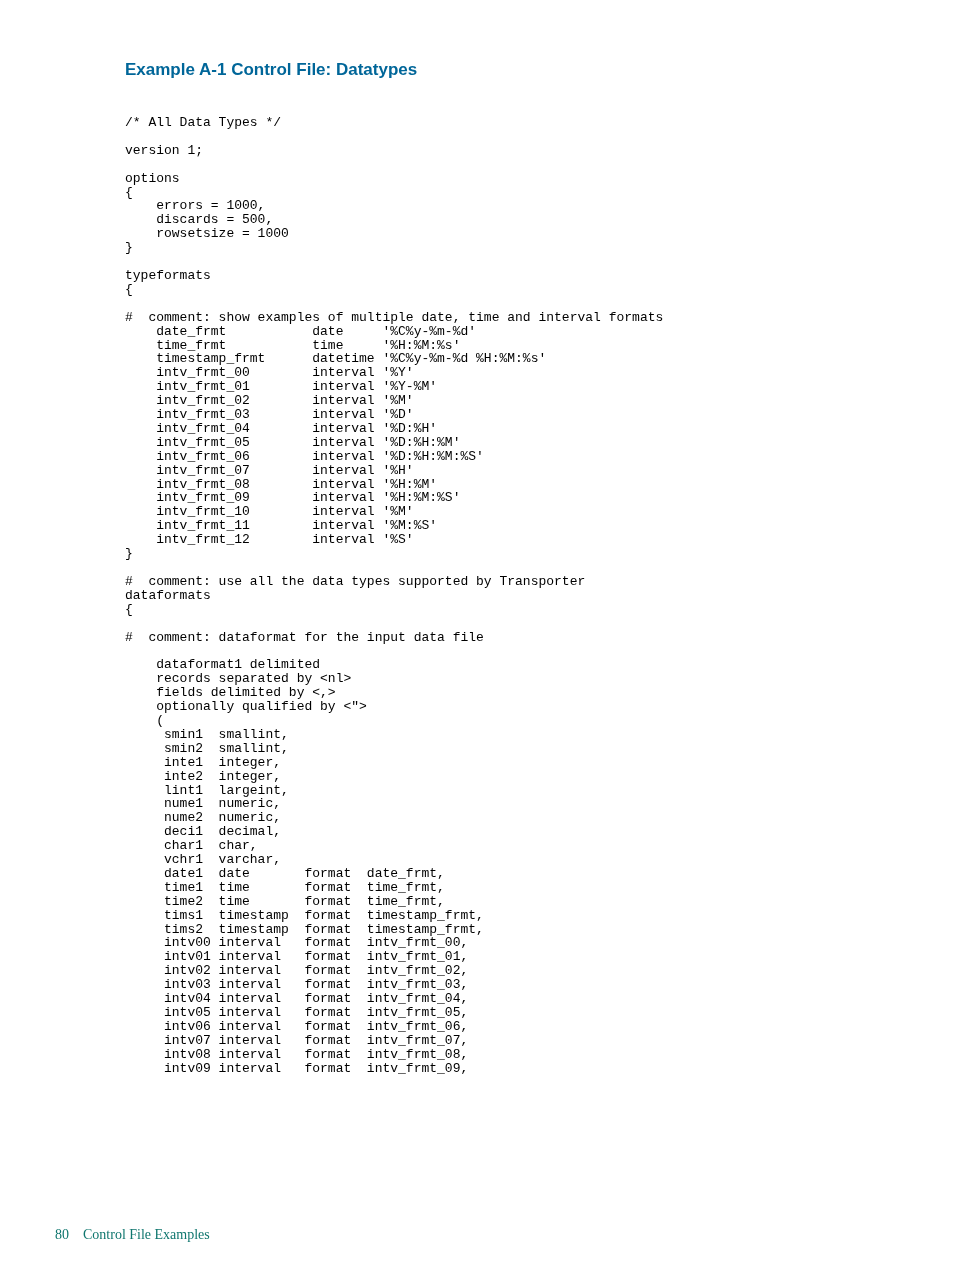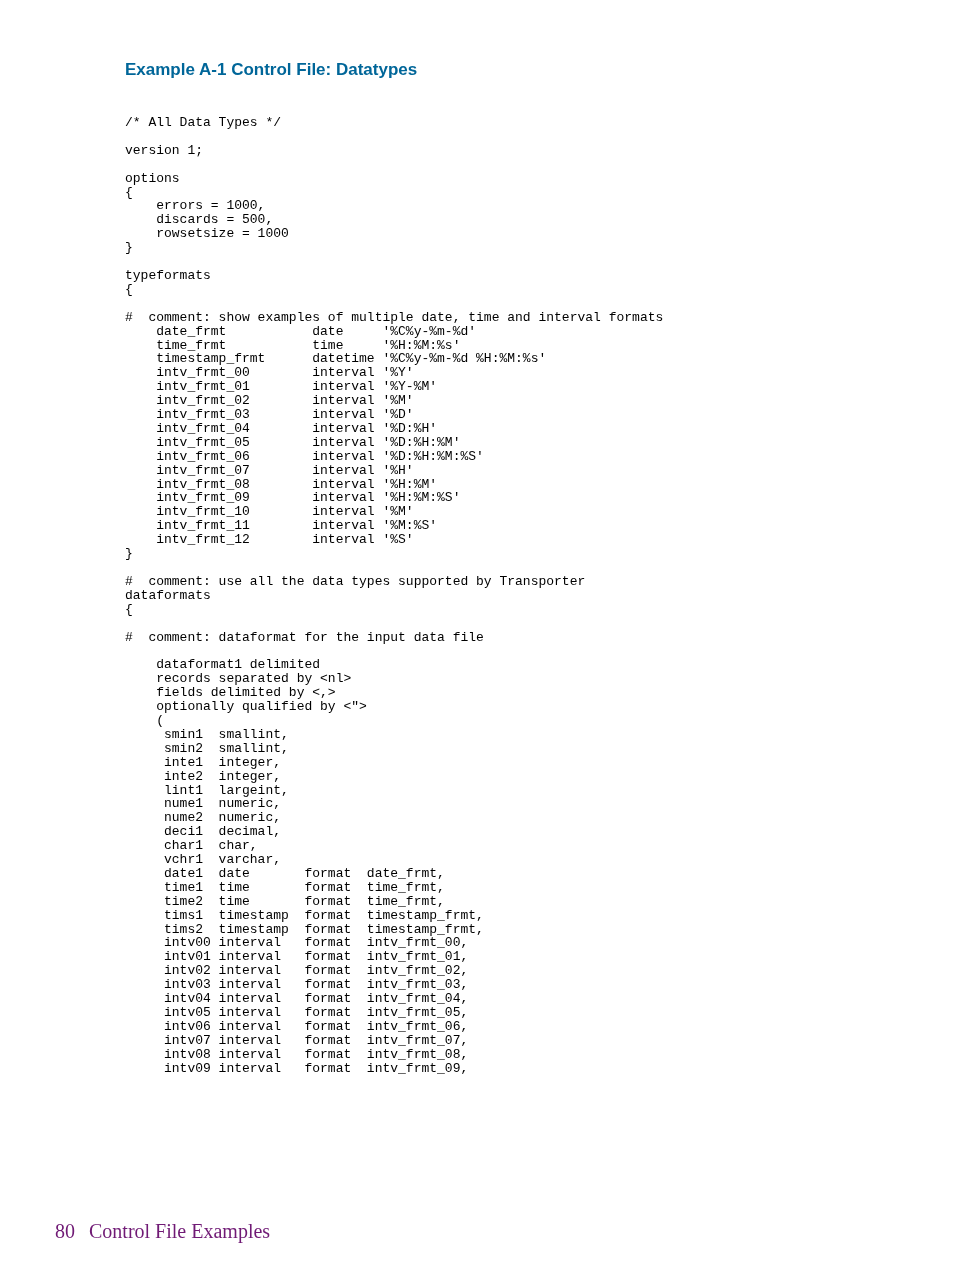--- a/index.html
+++ b/index.html
@@ -29,22 +29,22 @@
     font-family: "Courier New", Courier, monospace;
     font-size: 13px;
     line-height: 1.07;
     white-space: pre;
     color: #000;
     margin-left: 30px;
     margin-bottom: 40px;
   }
   .page-footer {
     font-family: "Times New Roman", Times, serif;
-    font-size: 20px;
-    color: #701a75;
+    font-size: 14px;
+    color: #0f766e;
     position: absolute;
     bottom: 28px;
     left: 55px;
   }
   .page-footer .pn {
     margin-right: 14px;
   }
 </style>
 </head>
 <body>

